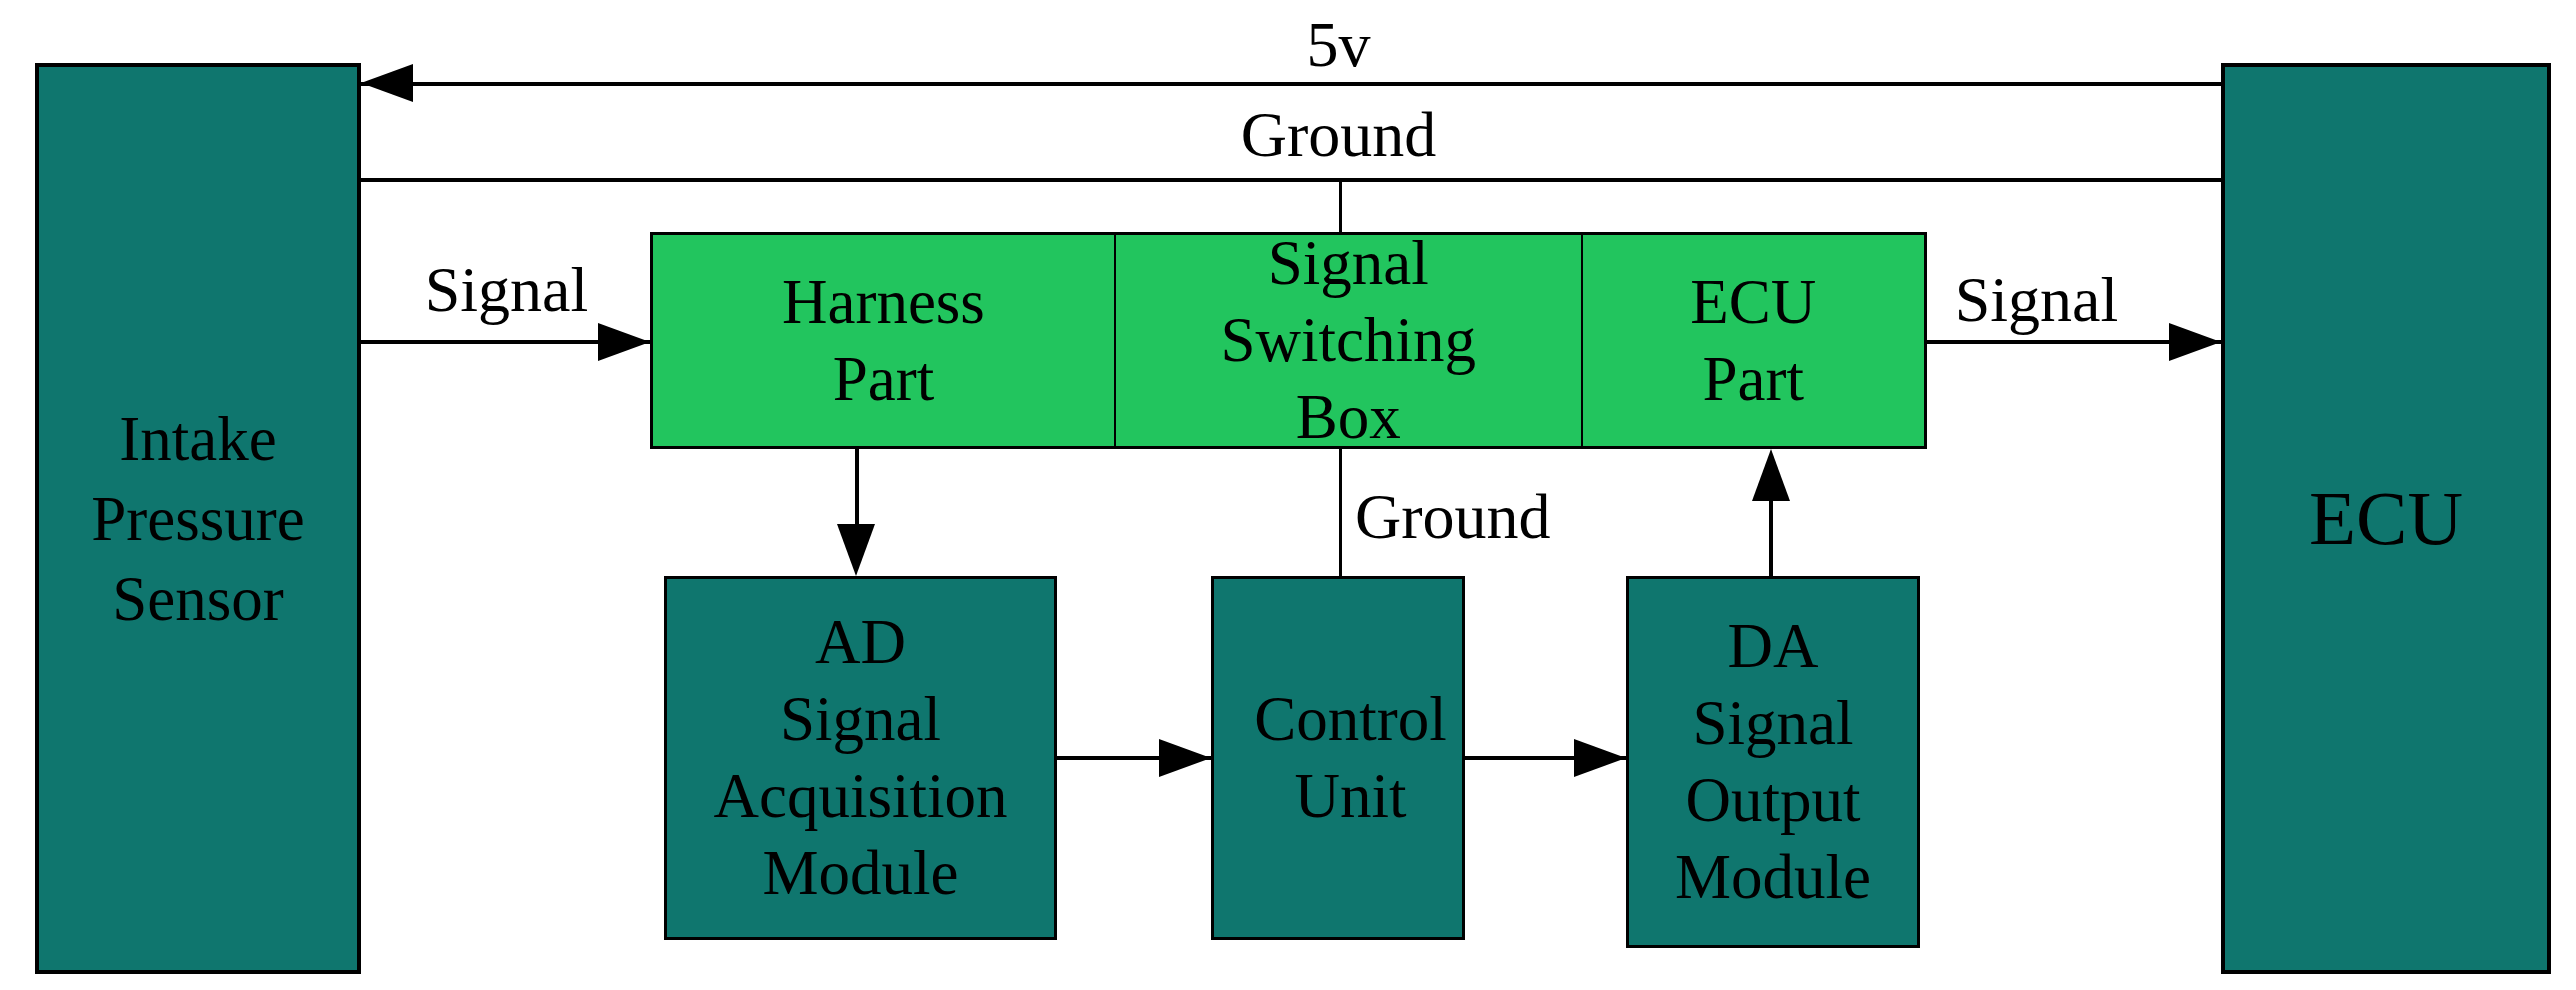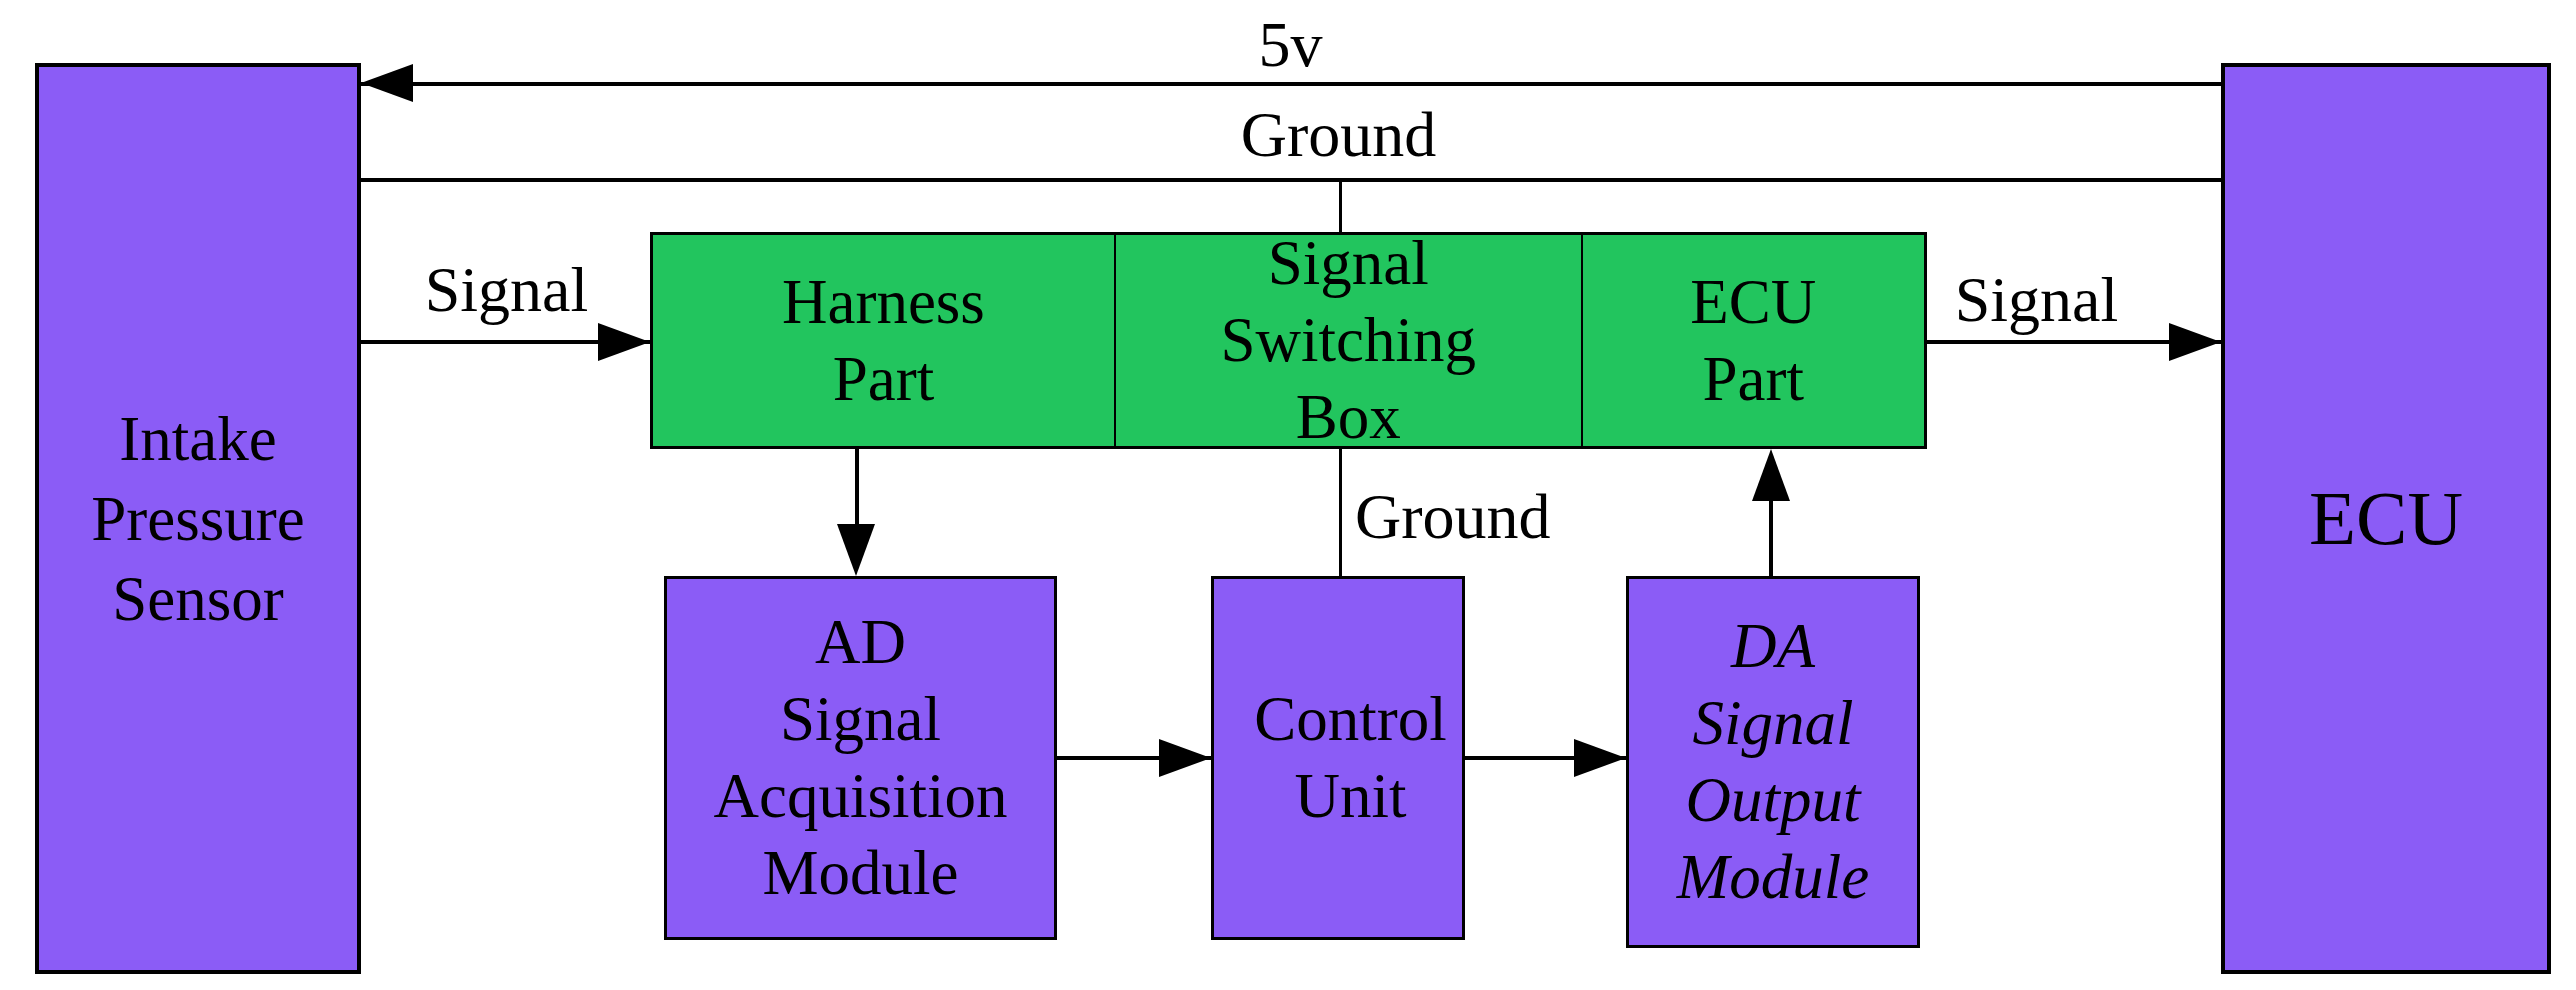--- a/index.html
+++ b/index.html
@@ -14,21 +14,21 @@
     background: #ffffff;
     font-family: "Liberation Serif", "DejaVu Serif", serif;
     color: #000000;
     overflow: hidden;
   }
   
   .node {
     position: absolute;
     box-sizing: border-box;
     border: 3.5px solid #000;
-    background: #8b5cf6;
+    background: #0f766e;
     display: flex;
     flex-direction: column;
     justify-content: center;
     align-items: center;
     text-align: center;
     font-size: 63px;
     line-height: 77px;
   }
   .node.thick { border-width: 4.3px; }
   .node.big-label { font-size: 77px; }
@@ -104,21 +104,21 @@
 
   <div class="wire" style="left:1769px; top:496px; width:3.5px; height:81px;"></div>
   <div class="ah up" style="left:1752px; top:449px;"></div>
 
   <div class="wire" style="left:1057px; top:756px; width:154px; height:3.5px;"></div>
   <div class="ah right" style="left:1159px; top:739px;"></div>
 
   <div class="wire" style="left:1465px; top:756px; width:161px; height:3.5px;"></div>
   <div class="ah right" style="left:1574px; top:739px;"></div>
 
-  <div class="edge-label centered" style="left:1160px; top:13px;">5v</div>
+  <div class="edge-label centered" style="left:1208px; top:13px;">5v</div>
 
   <div class="edge-label centered" style="left:1208px; top:103px;">Ground</div>
 
   <div class="edge-label centered" style="left:376px; top:258px;">Signal</div>
 
   <div class="edge-label centered" style="left:1906px; top:268px;">Signal</div>
 
   <div class="edge-label" style="left:1355px; top:485px;">Ground</div>
 
   <div class="node thick" style="left:35px; top:63px; width:326px; height:911px; line-height:80px;">
@@ -148,21 +148,21 @@
     <span>Signal</span>
     <span>Acquisition</span>
     <span>Module</span>
   </div>
 
   <div class="node" style="left:1211px; top:576px; width:254px; height:364px;padding-left:25px;">
     <span>Control</span>
     <span>Unit</span>
   </div>
 
-  <div class="node" style="left:1626px; top:576px; width:294px; height:372px;font-style:italic;">
+  <div class="node" style="left:1626px; top:576px; width:294px; height:372px;">
     <span>DA</span>
     <span>Signal</span>
     <span>Output</span>
     <span>Module</span>
   </div>
 
   <div class="node thick big-label" style="left:2221px; top:63px; width:330px; height:911px;">
     <span>ECU</span>
   </div>
 

